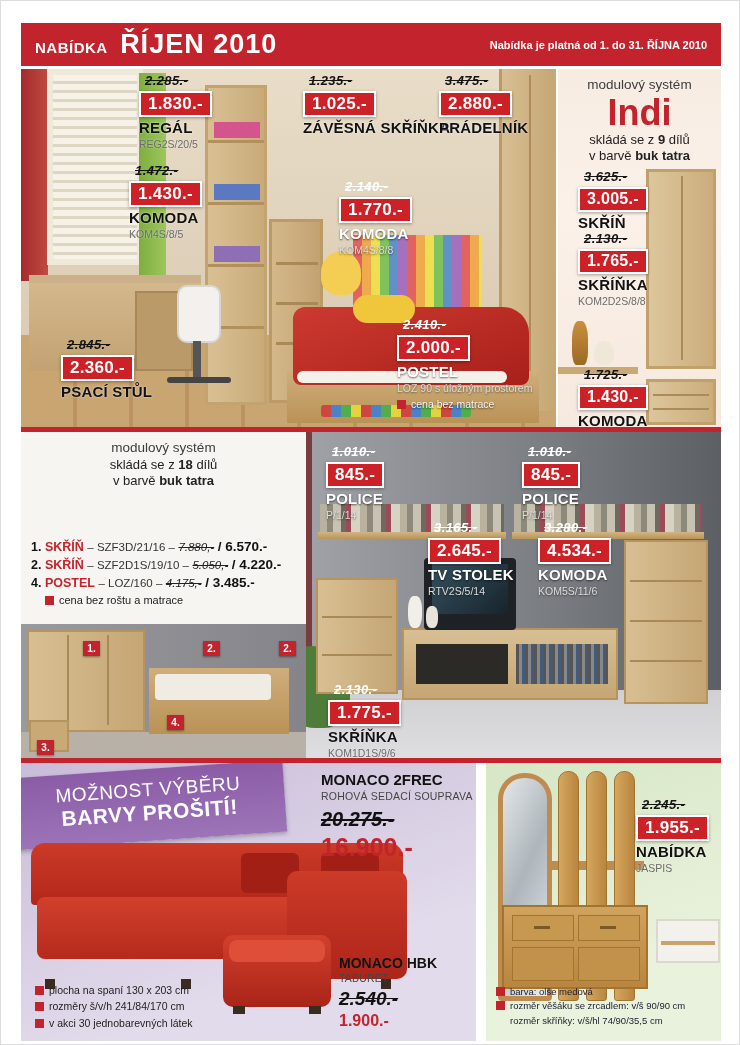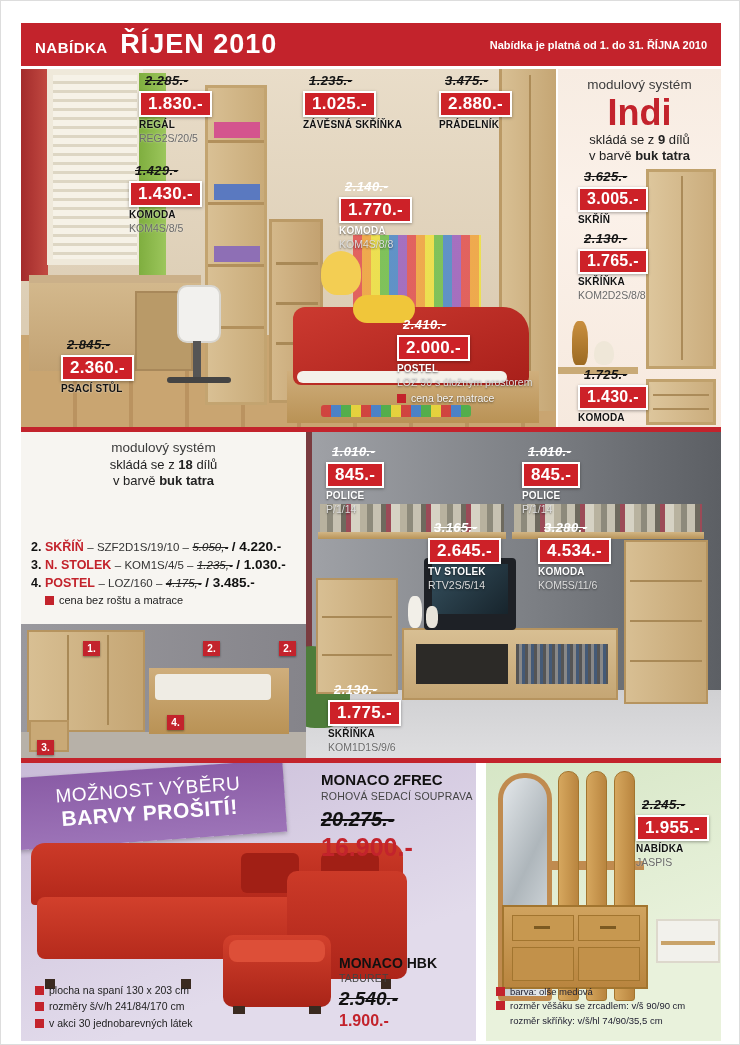--- a/index.html
+++ b/index.html
@@ -11,21 +11,21 @@
   .hdr .brand{font-size:15px;font-weight:700;letter-spacing:.5px;margin-right:8px;}
   .hdr .title{font-size:27px;font-weight:700;letter-spacing:1px;}
   .hdr .valid{font-size:11px;font-weight:700;text-align:right;}
 
   .redbar{position:absolute;left:20px;width:700px;height:5px;background:#c3232c;}
 
   
   .ptag{position:absolute;line-height:1.15;z-index:5;}
   .ptag .old{display:inline-block;font-style:italic;font-weight:700;font-size:13px;color:#151515;text-decoration:line-through;margin:0 0 2px 6px;letter-spacing:.4px;}
   .ptag .new{display:inline-block;background:#cd2128;color:#fff;font-weight:700;font-size:17px;padding:1px 7px 2px;border:2px solid #fff;box-shadow:0 1px 3px rgba(0,0,0,.35);letter-spacing:.3px;}
-  .ptag .pname{font-weight:700;font-size:10px;color:#111;margin-top:2px;letter-spacing:.2px;text-shadow:0 0 2px rgba(255,255,255,.8);}
+  .ptag .pname{font-weight:700;font-size:15px;color:#111;margin-top:2px;letter-spacing:.2px;text-shadow:0 0 2px rgba(255,255,255,.8);}
   .ptag .pcode{font-size:10.5px;color:#6a6a6a;margin-top:1px;text-shadow:0 0 2px rgba(255,255,255,.6);}
   .ptag.on-dark .old{color:#fff;}
   .ptag.on-dark .pname{color:#fff;text-shadow:0 1px 2px rgba(0,0,0,.6);}
   .ptag.on-dark .pcode{color:#ddd;text-shadow:0 1px 2px rgba(0,0,0,.5);}
   .ptag.mix .old{color:#fff;}
   .pnote{margin-top:4px;font-size:10.5px;color:#f4f4f4;text-shadow:0 1px 2px rgba(0,0,0,.6);white-space:nowrap;}
   .sq{display:inline-block;width:9px;height:9px;background:#c3232c;margin-right:5px;vertical-align:-1px;}
 
   
   .top{position:absolute;left:20px;top:68px;width:700px;height:358px;}
@@ -216,21 +216,21 @@
         <div class="old">1.235.-</div><br>
         <span class="new">1.025.-</span>
         <div class="pname">ZÁVĚSNÁ SKŘÍŇKA</div>
       </div>
       <div class="ptag" style="left:418px;top:2px">
         <div class="old">3.475.-</div><br>
         <span class="new">2.880.-</span>
         <div class="pname">PRÁDELNÍK</div>
       </div>
       <div class="ptag" style="left:108px;top:92px">
-        <div class="old">1.429.-</div><br>
+        <div class="old">1.472.-</div><br>
         <span class="new">1.430.-</span>
         <div class="pname">KOMODA</div>
         <div class="pcode">KOM4S/8/5</div>
       </div>
       <div class="ptag on-dark" style="left:318px;top:108px">
         <div class="old">2.140.-</div><br>
         <span class="new">1.770.-</span>
         <div class="pname">KOMODA</div>
         <div class="pcode">KOM4S/8/8</div>
       </div>
@@ -292,28 +292,28 @@
 
   <div class="mid">
     <div class="mezo">
       <div class="panel-title">
         <div class="pre">modulový systém</div>
         <div class="sub"><span>skládá se z </span><b>18</b><span> dílů</span></div>
         <div class="sub"><span>v barvě </span><b>buk tatra</b></div>
       </div>
       <div class="mz-list">
         <div class="mz-line">
+          <span class="mz-num">1.</span> <span class="mz-name">SKŘÍŇ</span>
+          <span class="mz-mid">– SZF3D/21/16 –</span> <span class="mz-old">7.880,-</span>
+          <span class="mz-new">/ 6.570.-</span>
+        </div>
+        <div class="mz-line">
           <span class="mz-num">2.</span> <span class="mz-name">SKŘÍŇ</span>
           <span class="mz-mid">– SZF2D1S/19/10 –</span> <span class="mz-old">5.050,-</span>
           <span class="mz-new">/ 4.220.-</span>
-        </div>
-        <div class="mz-line">
-          <span class="mz-num">3.</span> <span class="mz-name">N. STOLEK</span>
-          <span class="mz-mid">– KOM1S/4/5 –</span> <span class="mz-old">1.235,-</span>
-          <span class="mz-new">/ 1.030.-</span>
         </div>
         <div class="mz-line">
           <span class="mz-num">4.</span> <span class="mz-name">POSTEL</span>
           <span class="mz-mid">– LOZ/160 –</span> <span class="mz-old">4.175,-</span>
           <span class="mz-new">/ 3.485.-</span>
         </div>
         <div class="mz-foot">
           <span class="sq"></span><span>cena bez roštu a matrace</span>
         </div>
       </div>

